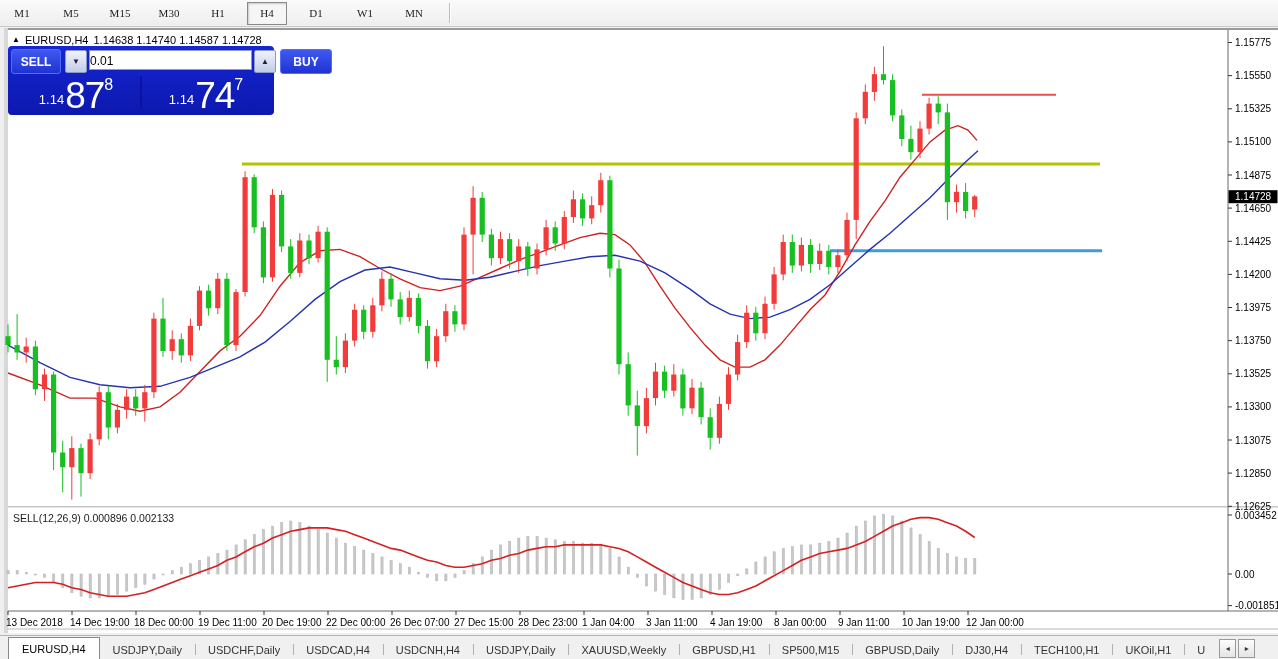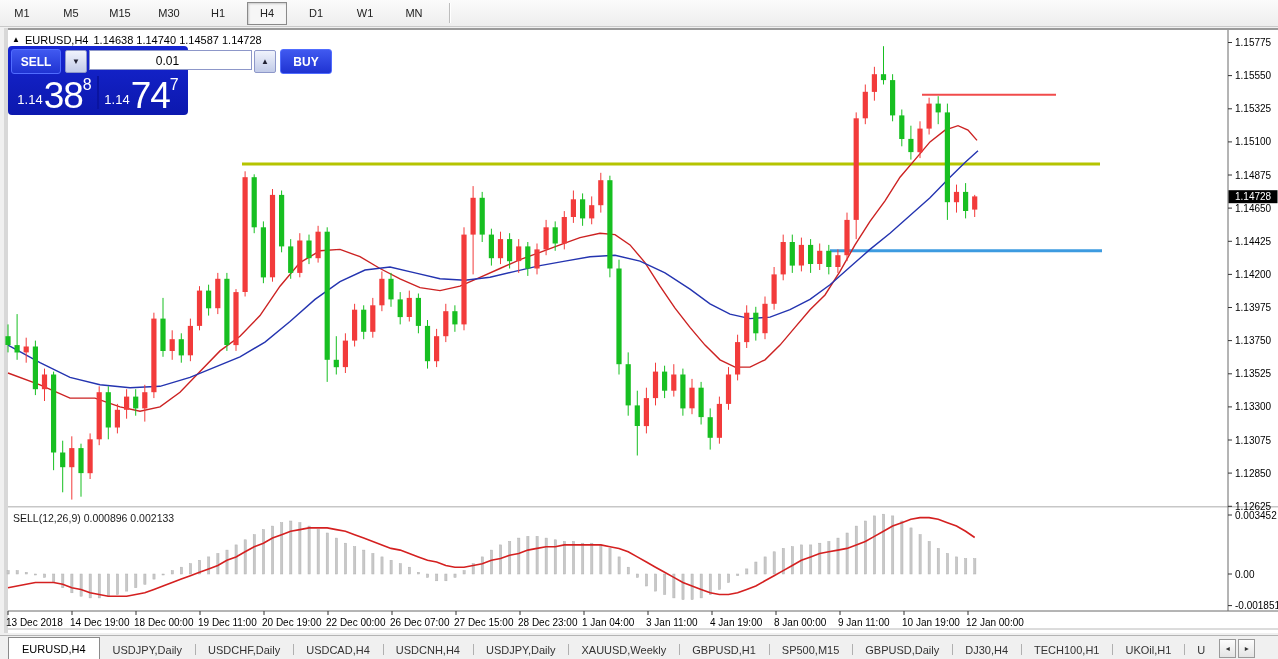--- a/index.html
+++ b/index.html
@@ -1,48 +1,48 @@
 <!DOCTYPE html>
 <html><head>
 <meta charset="utf-8">
 <style>
   html,body{margin:0;padding:0;background:#e9e9e9;font-family:"Liberation Sans",sans-serif;}
   #app{position:relative;width:1278px;height:659px;background:#f0f0f0;overflow:hidden;}
 
   
   #toolbar{position:absolute;left:0;top:0;width:1278px;height:27px;background:linear-gradient(#fbfbfb,#eeeeee);
-    border-bottom:1px solid #c9c9c9;display:flex;align-items:center;padding-left:2px;box-sizing:border-box;}
+    border-bottom:1px solid #c9c9c9;display:flex;align-items:center;padding-left:2px;box-sizing:border-box;font-family:Liberation Serif, serif;}
   .tf-btn{height:21px;min-width:26px;padding:0 6px;margin-right:9px;display:flex;align-items:center;justify-content:center;
     font-size:11px;color:#222;border:1px solid transparent;background:transparent;cursor:default;}
   .tf-btn.active{background:#f6f6f6;border:1px solid #8a8a8a;box-shadow:inset 1px 1px 2px rgba(0,0,0,.18);}
   .tb-sep{width:1px;height:20px;background:#bdbdbd;border-right:1px solid #fff;margin-left:6px;}
 
   
   #chart-frame{position:absolute;left:0;top:27px;width:1278px;height:608px;background:#f0f0f0;}
   #chart-white{position:absolute;left:8px;top:3px;width:1270px;height:603px;background:#fff;}
   .frame-edge-l{position:absolute;left:4px;top:1px;width:4px;height:605px;background:#d8d8d8;border-right:1px solid #9a9a9a;}
   .frame-edge-t{position:absolute;left:4px;top:1px;width:1274px;height:2px;background:#9a9a9a;border-bottom:1px solid #fff;}
 
   #chart-svg{position:absolute;left:0;top:0;z-index:1;}
 
   
   #pane-title{position:absolute;left:12px;top:7px;z-index:3;font-size:11px;color:#000;display:flex;align-items:center;gap:5px;}
   #pane-title .tri{font-size:8px;line-height:8px;}
   #macd-title{position:absolute;left:13px;top:485px;z-index:3;font-size:10.5px;color:#1a1a1a;}
 
   
-  #trade-panel{position:absolute;left:8px;top:19px;width:180px;height:69px;z-index:4;
+  #trade-panel{position:absolute;left:8px;top:19px;width:266px;height:69px;z-index:4;
     background:linear-gradient(#1626d2,#0c18ae);border-radius:4px;padding:3px;box-sizing:border-box;}
   #tp-row1{display:flex;height:23px;}
   .tp-btn{flex:0 0 48px;height:23px;border:1px solid #506cff;border-radius:3px;color:#fff;font-size:12px;font-weight:bold;
     display:flex;align-items:center;justify-content:center;background:linear-gradient(#4059f0,#1f33d2);cursor:default;}
   .spin{flex:0 0 20px;height:21px;margin-top:1px;border:1px solid #8d97c9;border-radius:2px;font-size:8px;color:#223;
     display:flex;align-items:center;justify-content:center;background:linear-gradient(#f0f3fc,#c2cbe8);}
   #lot-field{flex:1;height:17px;margin:1px 2px 0 2px;border:1px solid #8d97c9;background:#fff;color:#000;
-    font-size:12px;text-align:center;padding:1px 6px 0 0;font-family:"Liberation Sans",sans-serif;}
+    font-size:12px;text-align:left;padding:1px 6px 0 0;font-family:"Liberation Sans",sans-serif;}
   #tp-row2{display:flex;height:37px;margin-top:2px;position:relative;}
   .price-box{flex:1;display:flex;align-items:flex-end;justify-content:center;color:#fff;}
   .price-base{font-size:13px;margin:12px 1px 4px 0;}
   .price-big{font-size:37px;line-height:30px;letter-spacing:-1px;}
   .price-sup{font-size:16px;align-self:flex-start;margin-top:2px;}
   #tp-div{position:absolute;left:50%;top:2px;width:2px;height:33px;background:#0a14a0;margin-left:-1px;}
 
   
   #tabbar{position:absolute;left:0;top:635px;width:1278px;height:24px;background:#f0f0f0;border-top:1px solid #b4b4b4;
     display:flex;align-items:flex-end;padding-left:8px;box-sizing:border-box;font-size:11px;overflow:hidden;}
@@ -501,21 +501,21 @@
           </div>
         <input id="lot-field" readonly="" value="0.01" style="">
         <div class="spin" style="margin-right:4px;">
           <span>▲</span>
           </div>
         <div class="tp-btn" style="flex:0 0 50px;text-align:right;">BUY</div>
       </div>
       <div id="tp-row2">
         <div class="price-box">
           <span class="price-base">1.14</span>
-          <span class="price-big">38</span>
+          <span class="price-big">87</span>
           <span class="price-sup">8</span>
         </div>
         <div id="tp-div"></div>
         <div class="price-box">
           <span class="price-base">1.14</span>
           <span class="price-big">74</span>
           <span class="price-sup">7</span>
         </div>
       </div>
     </div>

